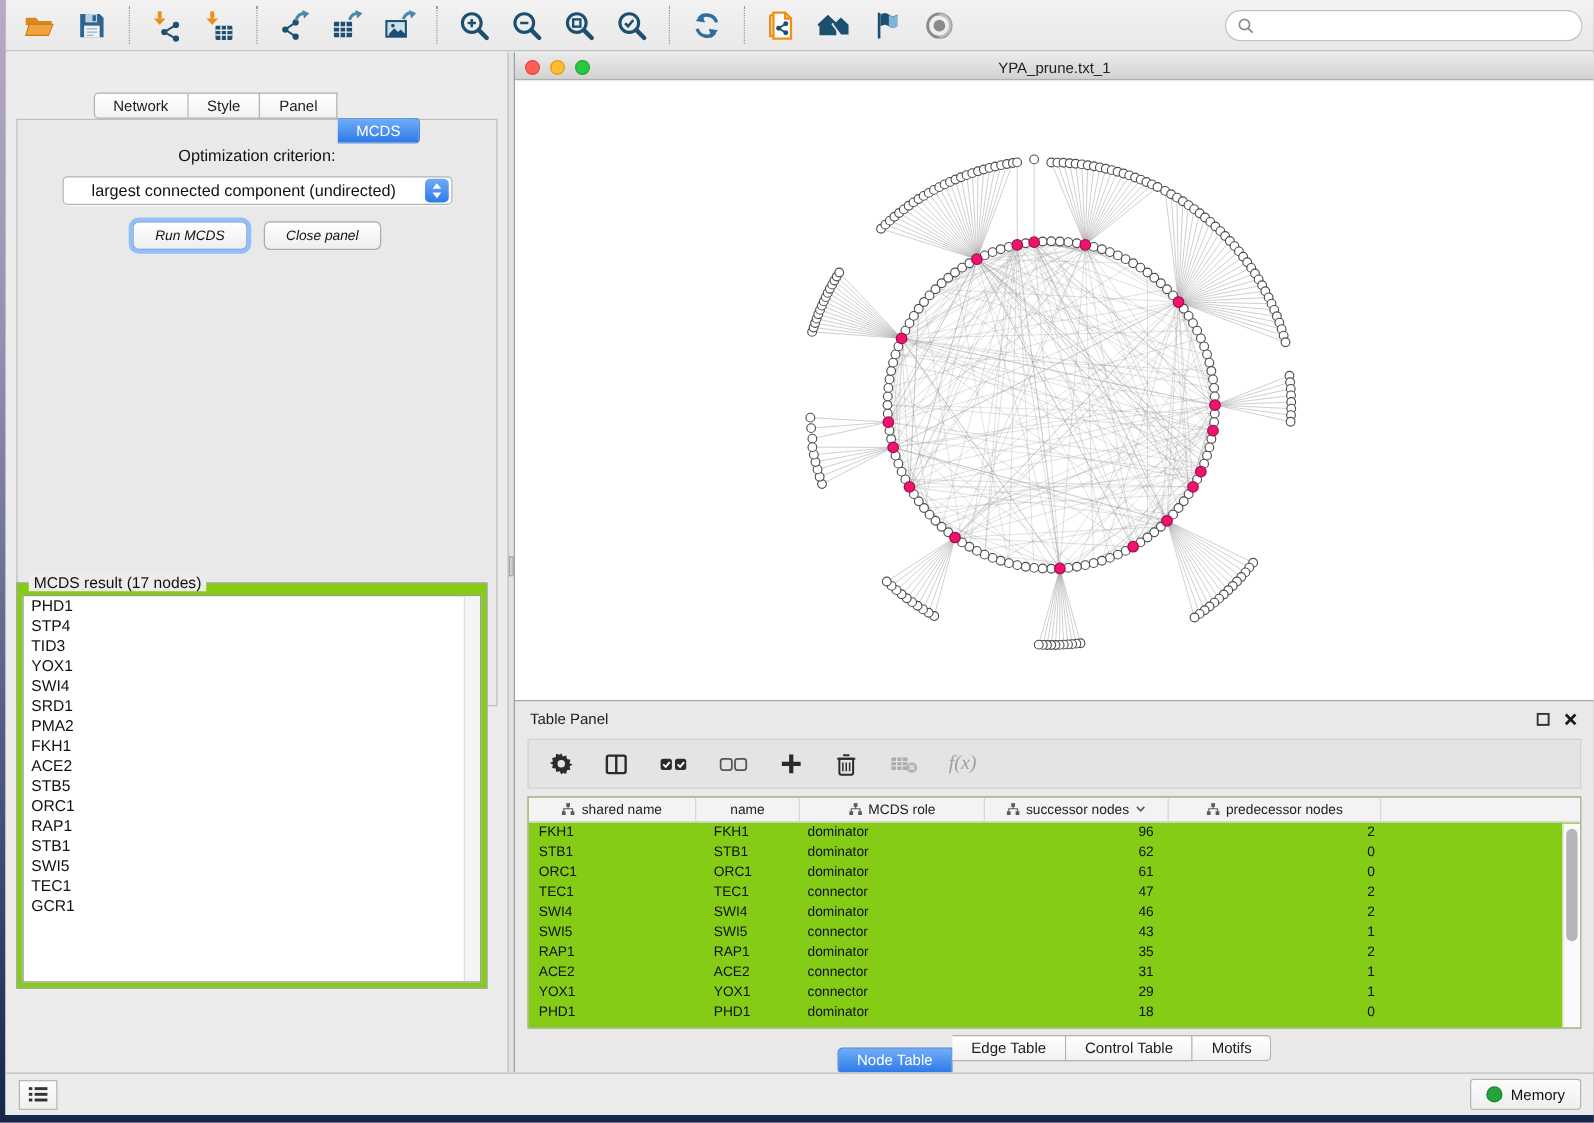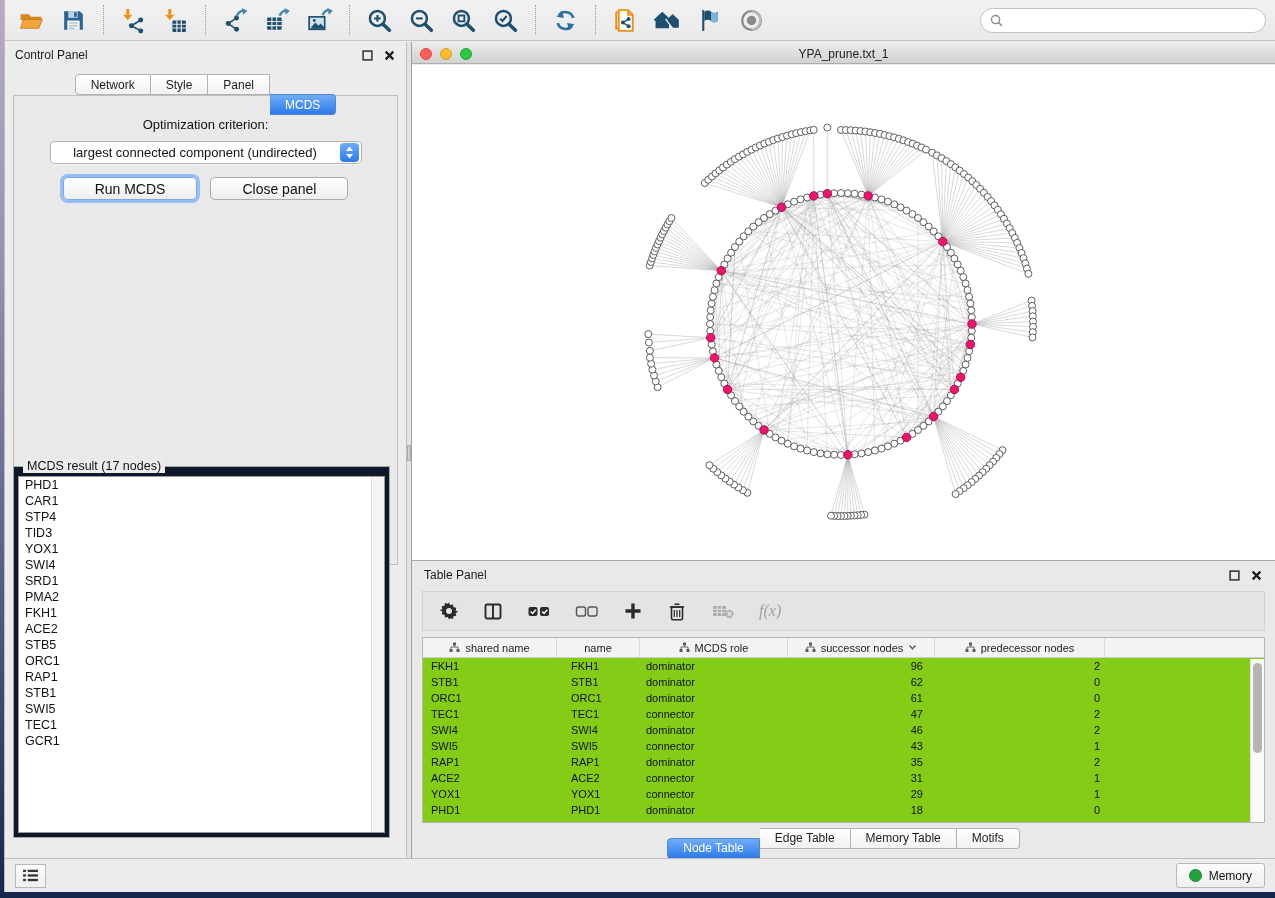--- a/index.html
+++ b/index.html
@@ -45,26 +45,26 @@
   .cp-box { position:absolute; top:53px; left:8px; right:8px; height:470px;
     background:#e9e9e9; border:1px solid #bfbfbf; }
   .opt-label { text-align:center; margin-top:21px; font-size:13px; color:#111; }
   .mac-select { margin:9px auto 0; width:312px; height:23px; background:#fff;
     border:1px solid #b3b3b3; border-radius:4px; display:flex; align-items:center; box-shadow:0 1px 0 rgba(255,255,255,.7); }
   .sel-text { flex:1; text-align:center; font-size:13px; color:#111; white-space:nowrap; overflow:hidden; }
   .sel-stepper { width:19px; height:19px; margin:0 2px 0 0; border-radius:4px;
     background:linear-gradient(#6fabf9,#2d7ae8); display:flex; align-items:center; justify-content:center; flex:none; }
   .sel-stepper svg { width:9px; height:13px; }
   .btn-row { display:flex; justify-content:center; gap:13px; margin-top:13px; }
-  .mac-btn { height:23px; padding:0 31px; background:linear-gradient(#ffffff,#eeeeee);
-    border:1px solid #ababab; border-radius:5px; font-size:14px; color:#111; font-family:inherit; }
+  .mac-btn { height:23px; padding:0 17px; background:linear-gradient(#ffffff,#eeeeee);
+    border:1px solid #ababab; border-radius:5px; font-size:11px; color:#111; font-family:inherit;font-style:italic; }
   .focus-ring { box-shadow:0 0 0 3px rgba(125,177,255,.8); border-color:#7da8e0; }
 
-  .mcds-fieldset { position:absolute; left:8px; top:424px; width:377px; height:372px;
-    border:1px solid #a6a6a6; background:#0f172a; }
+  .mcds-fieldset { position:absolute; left:8px; top:424px; width:377px; height:325px;
+    border:1px solid #a6a6a6; background:#84cc16; }
   .fs-legend { position:absolute; top:-8px; left:9px; background:#ececec; padding:0 4px;
     font-size:12.5px; color:#111; }
   .mcds-list { position:absolute; left:4px; right:4px; top:9px; bottom:4px; background:#fff;
     border:1px solid #9a9a9a; overflow:hidden; }
   .mcds-item { font-size:12.5px; line-height:16px; padding-left:6px; color:#111; }
   .mcds-scroll { position:absolute; top:0; right:0; bottom:0; width:13px; background:#f4f4f4;
     border-left:1px solid #ddd; }
 
   .v-splitter { position:absolute; left:401px; top:0; bottom:0; width:6px; background:#e3e3e3;
     border-left:1px solid #bdbdbd; border-right:1px solid #9f9f9f; }
@@ -275,35 +275,20 @@
           <circle cx="6" cy="6" r="4.4" stroke="#8a8a8a" stroke-width="1.4" fill="none"></circle>
           <path d="M9.3 9.3 L13 13" stroke="#8a8a8a" stroke-width="1.6"></path>
         </svg>
       <input value="" style="">
     </div>
   </div>
 
   <div class="main-area">
 
     <div class="control-panel">
-      <div class="cp-header">
-        <span>Control Panel</span>
-        <span class="win-btns">
-          <button class="win-btn">
-            <svg viewBox="0 0 10 10">
-                <rect x="1" y="1" width="8" height="8" fill="none" stroke="#333" stroke-width="1.4"></rect>
-              </svg>
-          </button>
-          <button class="win-btn">
-            <svg viewBox="0 0 10 10">
-                <path d="M1.5 1.5 L8.5 8.5 M8.5 1.5 L1.5 8.5" stroke="#1a1a1a" stroke-width="2"></path>
-              </svg>
-          </button>
-        </span>
-      </div>
       <div class="cp-tabs seg" id="cp-tabs">
           <div class="seg-tab">Network</div>
           <div class="seg-tab">Style</div>
           <div class="seg-tab">Panel</div>
           <div class="seg-tab active">MCDS</div>
         </div>
       <div class="cp-box">
         <div class="opt-label">Optimization criterion:</div>
         <div class="mac-select">
           <span class="sel-text">largest connected component (undirected)</span>
@@ -316,21 +301,20 @@
         </div>
         <div class="btn-row">
           <button class="mac-btn focus-ring">Run MCDS</button>
           <button class="mac-btn">Close panel</button>
         </div>
       </div>
       <div class="mcds-fieldset">
         <span class="fs-legend">MCDS result (17 nodes)</span>
         <div class="mcds-list" id="mcds-list">
           <div class="mcds-item">PHD1</div>
-            <div class="mcds-item">CAR1</div>
             <div class="mcds-item">STP4</div>
             <div class="mcds-item">TID3</div>
             <div class="mcds-item">YOX1</div>
             <div class="mcds-item">SWI4</div>
             <div class="mcds-item">SRD1</div>
             <div class="mcds-item">PMA2</div>
             <div class="mcds-item">FKH1</div>
             <div class="mcds-item">ACE2</div>
             <div class="mcds-item">STB5</div>
             <div class="mcds-item">ORC1</div>
@@ -1217,21 +1201,21 @@
                 <div class="td c4">0</div>
               </div>
             </div>
           <div class="tp-scrollbar">
               <div class="thumb"></div>
             </div>
         </div>
         <div class="tp-tabs seg" id="tp-tabs">
             <div class="seg-tab active">Node Table</div>
             <div class="seg-tab">Edge Table</div>
-            <div class="seg-tab">Memory Table</div>
+            <div class="seg-tab">Control Table</div>
             <div class="seg-tab">Motifs</div>
           </div>
       </div>
     </div>
   </div>
 
   <div class="status-bar">
     <button class="sb-btn">
       <svg viewBox="0 0 18 14" width="17" height="13">
           <g fill="#333">

